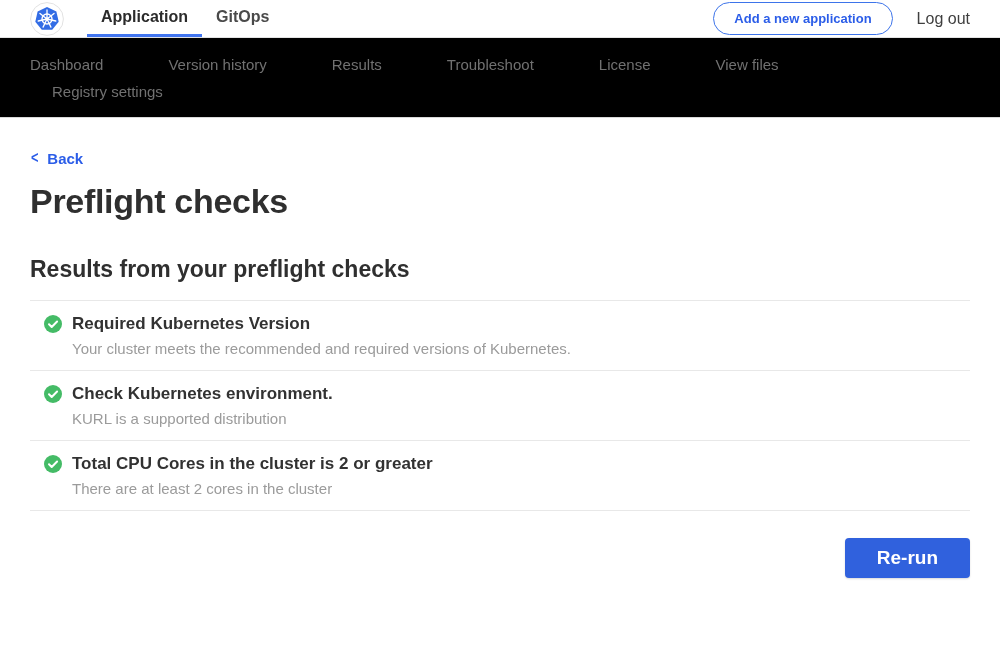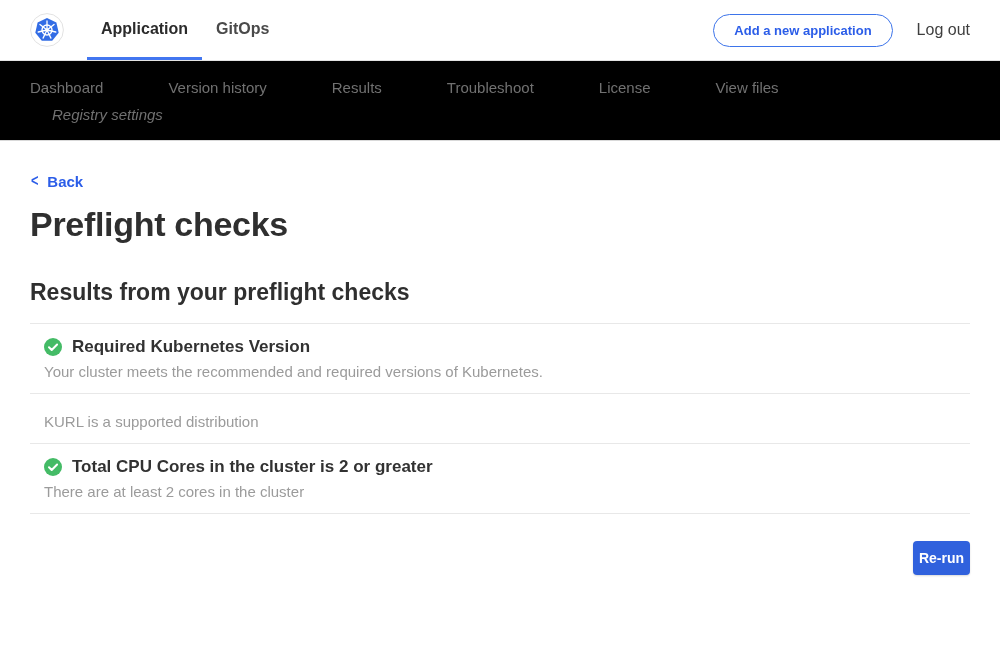--- a/index.html
+++ b/index.html
@@ -1,61 +1,61 @@
 <!DOCTYPE html>
 <html><head>
 <meta charset="utf-8">
 <style>
   * { margin:0; padding:0; box-sizing:border-box; }
   html,body { width:1000px; height:666px; background:#fff; overflow:hidden;
     font-family:"Liberation Sans", sans-serif; color:#323232; }
 
   
-  .header { height:61px; display:flex; align-items:center; padding:0 30px;
+  .header { height:38px; display:flex; align-items:center; padding:0 30px;
     border-bottom:1px solid #e3e3e3; background:#fff; }
   .logo-wrap { width:34px; height:34px; flex:0 0 auto; }
   .tabs { display:flex; height:100%; margin-left:23px; }
   .tab { display:flex; align-items:center; padding:0 14px; font-size:16px;
     font-weight:700; color:#4a4a4a; border-bottom:3px solid transparent;
     cursor:pointer; }
   .tab.active { color:#2b2b2b; border-bottom-color:#4276f0; }
   .header-right { margin-left:auto; display:flex; align-items:center; }
   .pill-btn { border:1px solid #3d74ea; color:#2b5de8; background:#fff;
     border-radius:18px; padding:8px 20px; font-size:13px; font-weight:700;
     font-family:inherit; cursor:pointer; }
   .logout { margin-left:24px; font-size:16px; color:#3f3f3f; cursor:pointer; }
 
   
   .subnav { background:#000000; border-bottom:1px solid #d9d9d9; }
   .subnav-row { display:flex; padding:18px 30px 4px 30px; }
-  .subnav-row.second { padding:6px 30px 17px 52px;font-style:italic; }
+  .subnav-row.second { padding:6px 30px 17px 52px; }
   .subnav-item { margin-right:65px; font-size:15px; color:#717171; cursor:pointer; }
 
   
   .main { padding:0 30px; }
   .back-link { display:inline-flex; align-items:center; margin-top:31px;
     color:#2b5de8; font-size:15px; font-weight:700; cursor:pointer; }
   .back-chevron { font-size:16px; margin-right:8px; font-weight:700;
     transform:scaleX(.8); }
   h1.page-title { font-size:34px; font-weight:700; color:#2f2f2f;
     margin:15px 0 9px; letter-spacing:-.3px; }
   .page-desc { font-size:17px; line-height:30px; color:#9b9b9b; max-width:912px; }
   h2.results-heading { margin-top:35px; font-size:23px; font-weight:700;
     color:#2f2f2f; }
 
   .check-list { margin-top:17px; border-bottom:1px solid #e8e8e8; }
   .check-item { border-top:1px solid #e8e8e8; padding:13px 0 13px 14px; }
   .check-head { display:flex; align-items:center; }
   .check-icon { width:18px; height:18px; flex:0 0 auto; margin-right:10px; }
   .check-title { font-size:17px; font-weight:700; color:#323232; }
-  .check-msg { margin-top:6px; font-size:15px; color:#9b9b9b; }
+  .check-msg { margin-left:28px; margin-top:6px; font-size:15px; color:#9b9b9b; }
 
   .footer-actions { display:flex; justify-content:flex-end; margin-top:27px; }
   .primary-btn { background:#3061dd; color:#fff; border:none; border-radius:4px;
-    padding:9px 6px; font-size:14px; font-weight:700; font-family:inherit;
+    padding:9px 32px; font-size:19px; font-weight:700; font-family:inherit;
     cursor:pointer; box-shadow:0 1px 2px rgba(0,0,0,.15);text-align:center; }
 </style>
 </head>
 <body>
 
 <header class="header">
   <div class="logo-wrap">
     <svg width="34" height="34" viewBox="0 0 34 34">
       <circle cx="17" cy="17" r="16.4" fill="#ffffff" stroke="#e2e2e2" stroke-width="1"></circle>
       <polygon fill="#326ce5" points="17,5 26.38,9.52 28.70,19.67 22.21,27.81 11.79,27.81 5.30,19.67 7.62,9.52"></polygon>
@@ -123,20 +123,29 @@
             <circle cx="9" cy="9" r="9" fill="#44bb66"></circle>
             <path d="M5 9.3 L7.7 12 L13.1 6.5" fill="none" stroke="#ffffff" stroke-width="2" stroke-linecap="round" stroke-linejoin="round"></path>
           </svg>
         </span>
         <span class="check-title">Required Kubernetes Version</span>
       </div>
       <div class="check-msg">Your cluster meets the recommended and required versions of Kubernetes.</div>
     </div>
 
     <div class="check-item">
+      <div class="check-head">
+        <span class="check-icon">
+          <svg width="18" height="18" viewBox="0 0 18 18">
+            <circle cx="9" cy="9" r="9" fill="#44bb66"></circle>
+            <path d="M5 9.3 L7.7 12 L13.1 6.5" fill="none" stroke="#ffffff" stroke-width="2" stroke-linecap="round" stroke-linejoin="round"></path>
+          </svg>
+        </span>
+        <span class="check-title">Check Kubernetes environment.</span>
+      </div>
       <div class="check-msg">KURL is a supported distribution</div>
     </div>
 
     <div class="check-item">
       <div class="check-head">
         <span class="check-icon">
           <svg width="18" height="18" viewBox="0 0 18 18">
             <circle cx="9" cy="9" r="9" fill="#44bb66"></circle>
             <path d="M5 9.3 L7.7 12 L13.1 6.5" fill="none" stroke="#ffffff" stroke-width="2" stroke-linecap="round" stroke-linejoin="round"></path>
           </svg>

